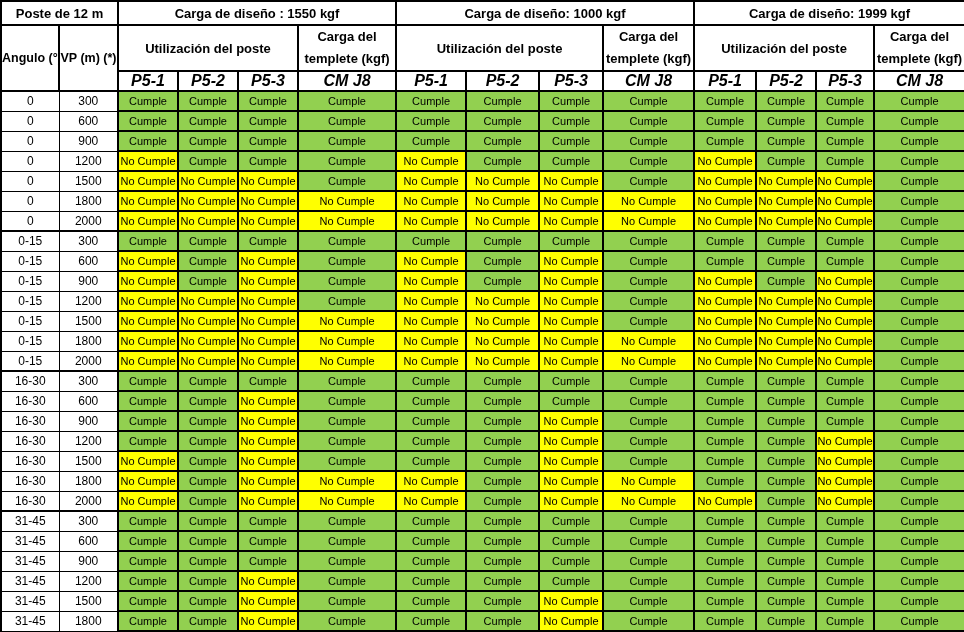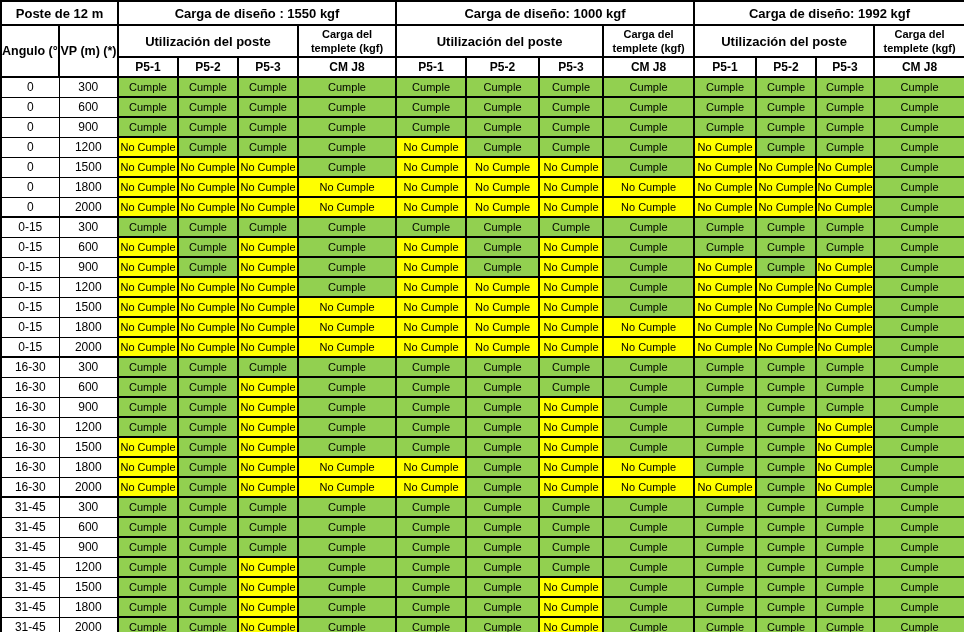--- a/index.html
+++ b/index.html
@@ -28,25 +28,25 @@
   }
   thead th {
     background: #ffffff;
     border: 2px solid #000;
     font-weight: bold;
     font-size: 13px;
     margin-top: 44px;
   }
   tr.r1 th { height: 22px; }
   tr.r2 th { height: 30px; }
-  tr.r3 th { height: 18px; font-size: 12px; }
+  tr.r3 th { height: 18px; font-size: 16px; font-style: italic; }
   th.wrap {
     white-space: normal;
-    line-height: 14px;
-    font-size: 11px;
+    line-height: 22px;
+    font-size: 13px;
   }
   th.rowhead {
     font-size: 12.5px;
   }
   tbody tr { height: 20px; }
   td.label {
     background: #ffffff;
     border: 1px solid #000;
     font-size: 12px;
     font-weight: normal;
@@ -78,21 +78,21 @@
     <col style="width:62px">
       <col style="width:60px">
       <col style="width:58px">
       <col style="width:91px">
   </colgroup>
   <thead>
     <tr class="r1">
       <th colspan="2">Poste de 12 m</th>
       <th colspan="4">Carga de diseño : 1550 kgf</th>
       <th colspan="4">Carga de diseño: 1000 kgf</th>
-      <th colspan="4">Carga de diseño: 1992 kgf</th>
+      <th colspan="4">Carga de diseño: 1999 kgf</th>
     </tr>
     <tr class="r2">
       <th rowspan="2" class="rowhead">Angulo (°)</th>
       <th rowspan="2" class="rowhead">VP (m) (*)</th>
       <th colspan="3">Utilización del poste</th>
       <th class="wrap">Carga del templete (kgf)</th>
       <th colspan="3">Utilización del poste</th>
       <th class="wrap">Carga del templete (kgf)</th>
       <th colspan="3">Utilización del poste</th>
       <th class="wrap">Carga del templete (kgf)</th>

